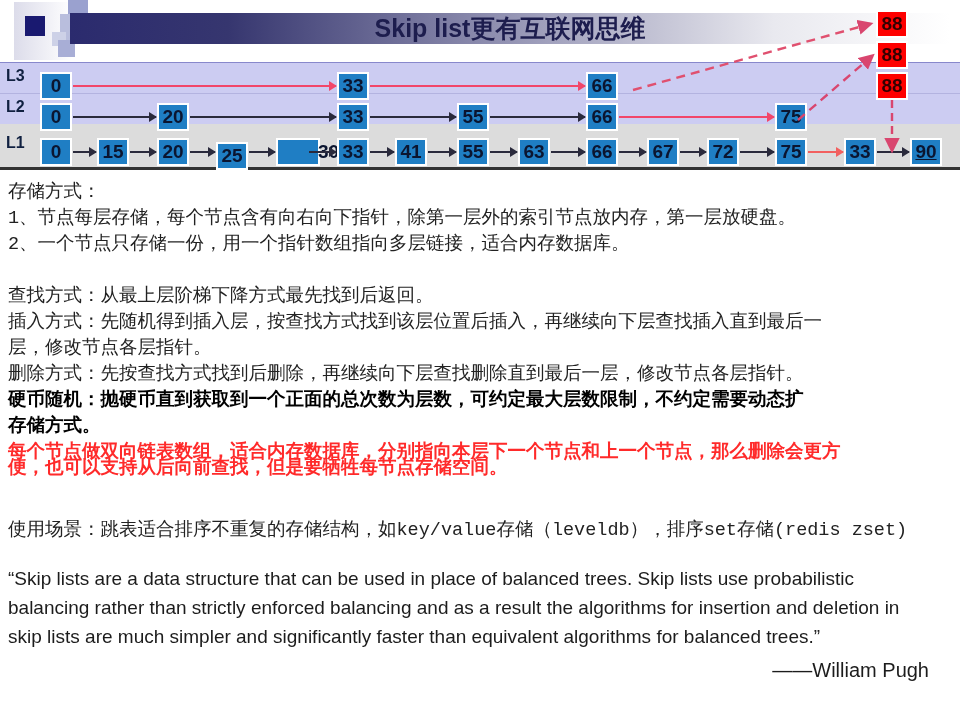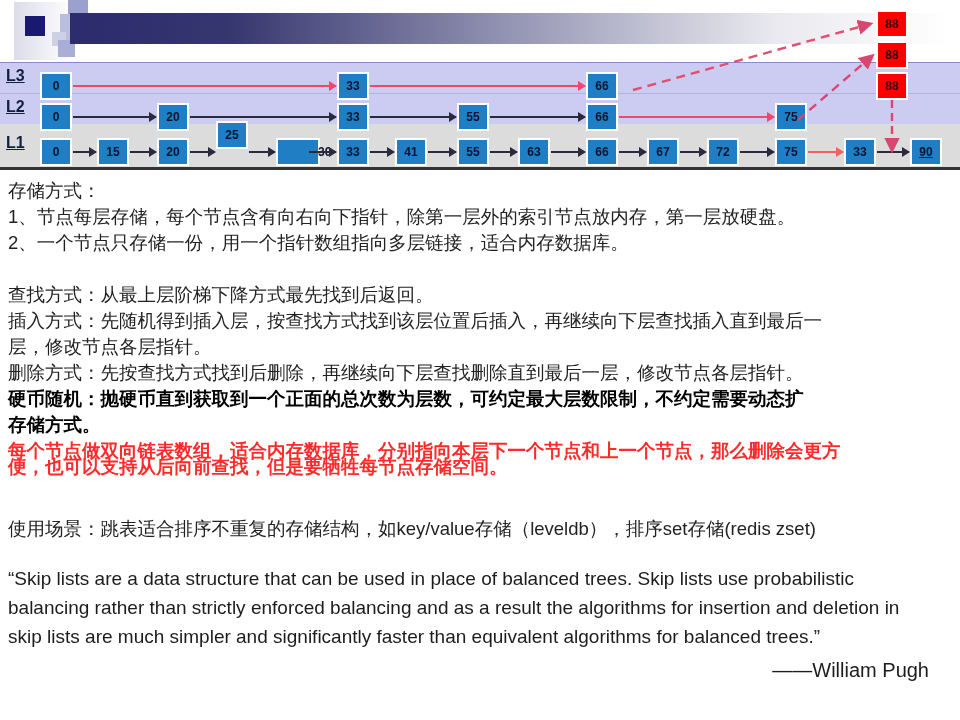--- a/index.html
+++ b/index.html
@@ -100,35 +100,34 @@
     background: #333333;
   }
 
   .level-label {
     position: absolute;
     left: 6px;
     width: 32px;
     font-size: 16px;
     font-weight: bold;
     color: #102040;
-    text-decoration: underline;
   }
   #label-l3 { top: 5px; }
   #label-l2 { top: 36px; }
   #label-l1 { top: 72px; }
 
   .node {
     position: absolute;
     width: 32px;
     height: 28px;
     background: #1f7ec4;
     border: 2px solid #ffffff;
     box-sizing: border-box;
     color: #0b1530;
-    font-size: 12px;
+    font-size: 19px;
     font-weight: bold;
     text-align: center;
     line-height: 24px;
   }
   .node.red {
     background: #fe0000;
     color: #330000;
   }
 
   .arrow {
@@ -168,21 +167,21 @@
     left: 0; top: 178px;
     width: 960px;
   }
   .ln {
     position: absolute;
     left: 8px;
     width: 944px;
     font-size: 18.5px;
     color: #222222;
     white-space: nowrap;
-    font-family: Liberation Sans, sans-serif;
+    font-family: Liberation Mono, monospace;
   }
   .ln.bold { font-weight: bold; color: #000000; }
   .ln.red  { color: #ff2a2a; font-weight: bold; }
 
   .quote {
     position: absolute;
     left: 8px;
     width: 900px;
     font-size: 19px;
     color: #1c1c1c;
@@ -204,39 +203,40 @@
 <body>
 
 <div id="header">
   <div class="deco-sq" id="deco-big-fade"></div>
   <div class="deco-sq" id="deco-tall-square"></div>
   <div class="deco-sq" id="deco-mid-square"></div>
   <div class="deco-sq" id="deco-small-square-b"></div>
   <div class="deco-sq" id="deco-small-square-a"></div>
   <div class="deco-sq" id="deco-dark-square"></div>
   <div id="title-bar"></div>
+  <div id="title-text">Skip list更有互联网思维</div>
 </div>
 
 <div id="diagram">
   <div class="level-band" id="band-l3"></div>
   <div class="level-band" id="band-l2"></div>
   <div class="level-band" id="band-l1"></div>
   <div id="band-l3-line"></div>
   <div id="band-l2-line"></div>
   <div id="band-bottom-line"></div>
 
   <div class="level-label" id="label-l3">L3</div>
   <div class="level-label" id="label-l2">L2</div>
   <div class="level-label" id="label-l1">L1</div>
 
   <div id="nodes-layer">
       <div class="node" style="left: 40px; top: 76px;">0</div>
       <div class="node" style="left: 97px; top: 76px;">15</div>
       <div class="node" style="left: 157px; top: 76px;">20</div>
-      <div class="node" style="left: 216px; top: 59px;">25</div>
+      <div class="node" style="left: 216px; top: 80px;">25</div>
       <div class="node" style="left: 276px; top: 76px; padding-left: 40px;">30</div>
       <div class="node" style="left: 337px; top: 76px;">33</div>
       <div class="node" style="left: 395px; top: 76px;">41</div>
       <div class="node" style="left: 457px; top: 76px;">55</div>
       <div class="node" style="left: 518px; top: 76px;">63</div>
       <div class="node" style="left: 586px; top: 76px;">66</div>
       <div class="node" style="left: 647px; top: 76px;">67</div>
       <div class="node" style="left: 707px; top: 76px;">72</div>
       <div class="node" style="left: 775px; top: 76px;">75</div>
       <div class="node" style="left: 844px; top: 76px;">33</div>

